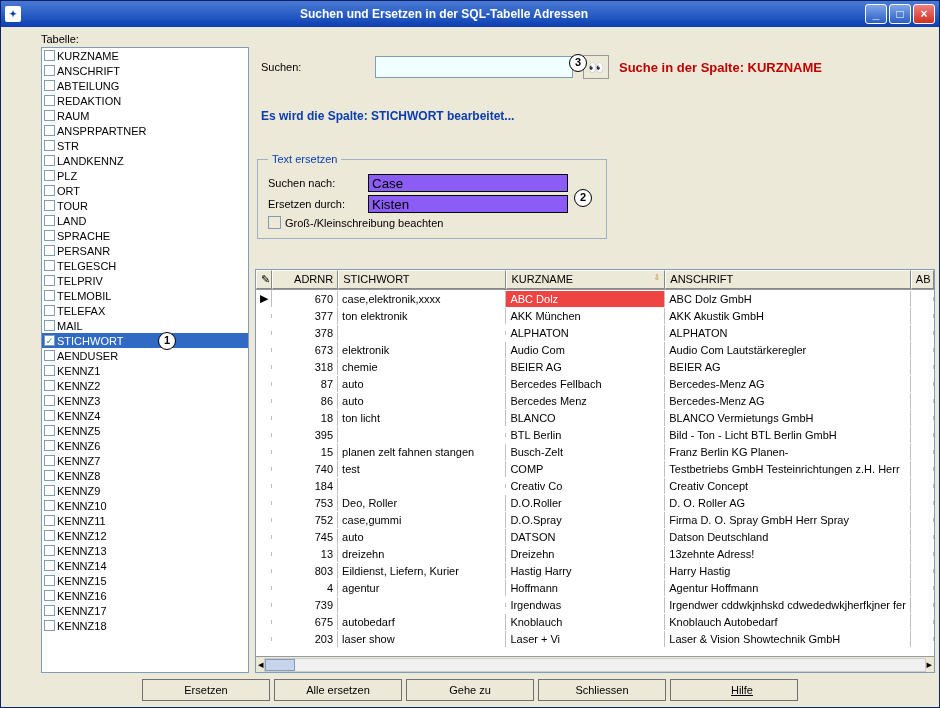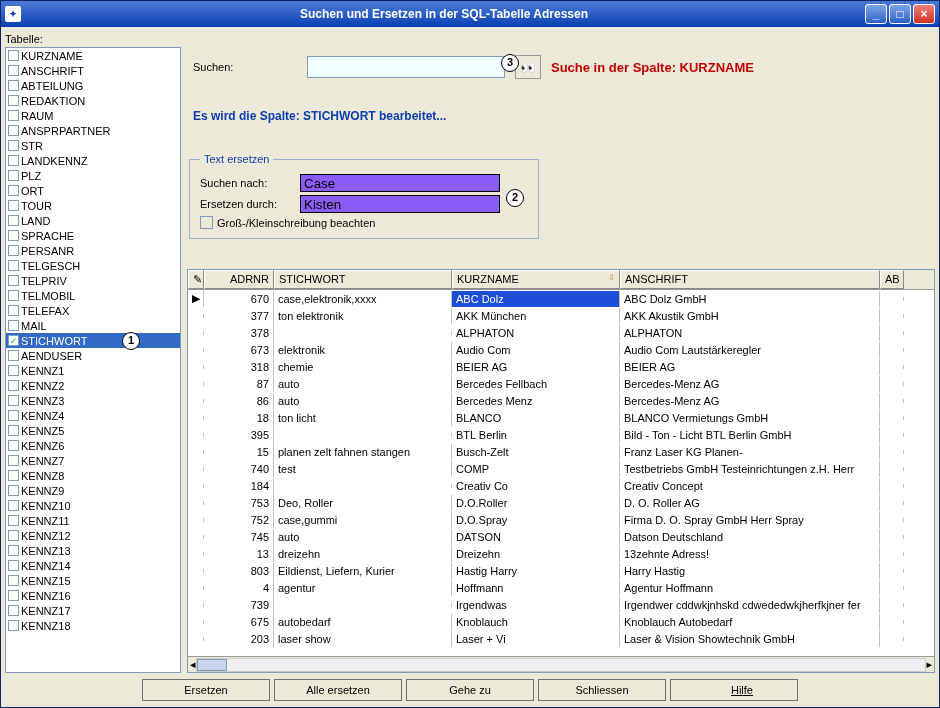--- a/index.html
+++ b/index.html
@@ -7,21 +7,21 @@
   .window { width: 940px; height: 708px; border: 1px solid #0a246a; display: flex; flex-direction: column; }
   .titlebar { height: 26px; background: linear-gradient(to bottom, #4a7ad4 0%, #2b5fc5 50%, #0a3db0 100%); color: #fff; display: flex; align-items: center; padding: 0 4px; font-size: 12px; }
   .titlebar .icon { width: 16px; height: 16px; margin-right: 4px; background: #fff; border-radius: 2px; display: inline-flex; align-items: center; justify-content: center; color: #0a3db0; font-weight: bold; font-size: 9px;}
   .titlebar .title { flex: 1; font-weight: bold; text-align: center; }
   .winbtn { width: 22px; height: 20px; margin-left: 2px; border: 1px solid #fff; border-radius: 3px; display: inline-flex; align-items: center; justify-content: center; font-weight: bold; }
   .winbtn.min { background: linear-gradient(#7ea6e8,#2b5fc5); color:#fff;}
   .winbtn.max { background: linear-gradient(#7ea6e8,#2b5fc5); color:#fff;}
   .winbtn.close { background: linear-gradient(#f08080,#d03020); color:#fff;}
   .body { flex: 1; background: #ece9d8; display: flex; flex-direction: column; padding: 4px; overflow: hidden; }
   .main { flex: 1; display: flex; gap: 6px; overflow: hidden; }
-  .sidebar { width: 176px; display: flex; flex-direction: column; }
+  .sidebar { width: 208px; display: flex; flex-direction: column; margin-left: 36px; }
   .sidebar-label { font-size: 11px; padding: 2px 0; }
   .listbox { flex: 1; background: #fff; border: 1px solid #7f9db9; overflow-y: scroll; overflow-x:hidden; }
   .listitem { display: flex; align-items: center; height: 15px; padding: 0 2px; font-size: 11px; white-space: nowrap;}
   .listitem .chk { width: 11px; height: 11px; border: 1px solid #7f9db9; margin-right: 2px; display:inline-flex; align-items:center; justify-content:center; font-size:9px; color:#1a4; background:#fff;}
   .listitem.selected { background: #316ac5; color: #fff; }
   .right { flex: 1; display: flex; flex-direction: column; gap: 22px; overflow:hidden;margin-top:20px;}
   .searchrow { display: flex; align-items: center; gap: 10px; padding: 4px 0; }
   .searchrow .lbl { width: 110px; padding-left:6px;}
   .searchrow input { width: 198px; height: 22px; border: 1px solid #7f9db9; background: #f0ffff; padding: 0 4px;}
   .searchbtn { width: 26px; height: 24px; border: 1px solid #999; background: #ece9d8; display:inline-flex; align-items:center; justify-content:center;}
@@ -38,21 +38,21 @@
   .grid-head .cell, .grid-row .cell { padding: 2px 4px; border-right: 1px solid #c0c0c0; overflow: hidden; white-space: nowrap; font-size:11px;}
   .grid-head .cell { border:1px solid #fff; border-right-color:#888; border-bottom-color:#888; background:#ece9d8;}
   .grid-body { flex: 1; overflow-y: scroll; overflow-x: hidden; }
   .grid-row { display: flex; height: 17px; align-items:center;}
   .col-marker { width: 16px; text-align:center;}
   .col-adrnr { width: 70px; text-align: right; }
   .col-stich { width: 178px; }
   .col-kurz { width: 168px; }
   .col-ansch { width: 260px; }
   .col-last { width: 24px; }
-  .selcell { background: #1d4ed8; color: #fff; }
+  .selcell { background: #ef4444; color: #fff; }
   .grid-scroll-h { height: 16px; background: #ece9d8; border-top:1px solid #999; display:flex; align-items:center; padding:0 2px;}
   .grid-scroll-h .track { flex:1; height:14px; background:#f0f0f0; border:1px solid #ccc; position:relative;}
   .grid-scroll-h .thumb { position:absolute; left:0; top:0; width:30px; height:12px; background:#c8d4ec; border:1px solid #7f9db9;}
   .footer { display: flex; gap: 4px; padding: 6px 4px 2px; justify-content: center; }
   .footer button { width: 128px; height: 22px; border: 1px solid #707070; background: #ece9d8; font-size: 11px; }
   .footer button u { text-decoration: underline; padding-left: 16px; }
   .circ { display:inline-block; width:18px; height:18px; border-radius:50%; border:1.5px solid #000; background:#fff; text-align:center; line-height:15px; font-size:11px; font-weight:bold; position:absolute;}
   .relpos { position: relative; }
   .sortind { font-size:8px; color:#c47812; }
 </style>
@@ -348,21 +348,21 @@
                 <div class="cell col-stich"></div>
                 <div class="cell col-kurz">BTL Berlin</div>
                 <div class="cell col-ansch">Bild - Ton - Licht BTL Berlin GmbH</div>
                 <div class="cell col-last"></div>
               </div>
               <div class="grid-row">
                 <div class="cell col-marker"></div>
                 <div class="cell col-adrnr">15</div>
                 <div class="cell col-stich">planen zelt fahnen stangen</div>
                 <div class="cell col-kurz">Busch-Zelt</div>
-                <div class="cell col-ansch">Franz Laser KG Planen-</div>
+                <div class="cell col-ansch">Franz Berlin KG Planen-</div>
                 <div class="cell col-last"></div>
               </div>
               <div class="grid-row">
                 <div class="cell col-marker"></div>
                 <div class="cell col-adrnr">740</div>
                 <div class="cell col-stich">test</div>
                 <div class="cell col-kurz">COMP</div>
                 <div class="cell col-ansch">Testbetriebs GmbH Testeinrichtungen z.H. Herr</div>
                 <div class="cell col-last"></div>
               </div>

